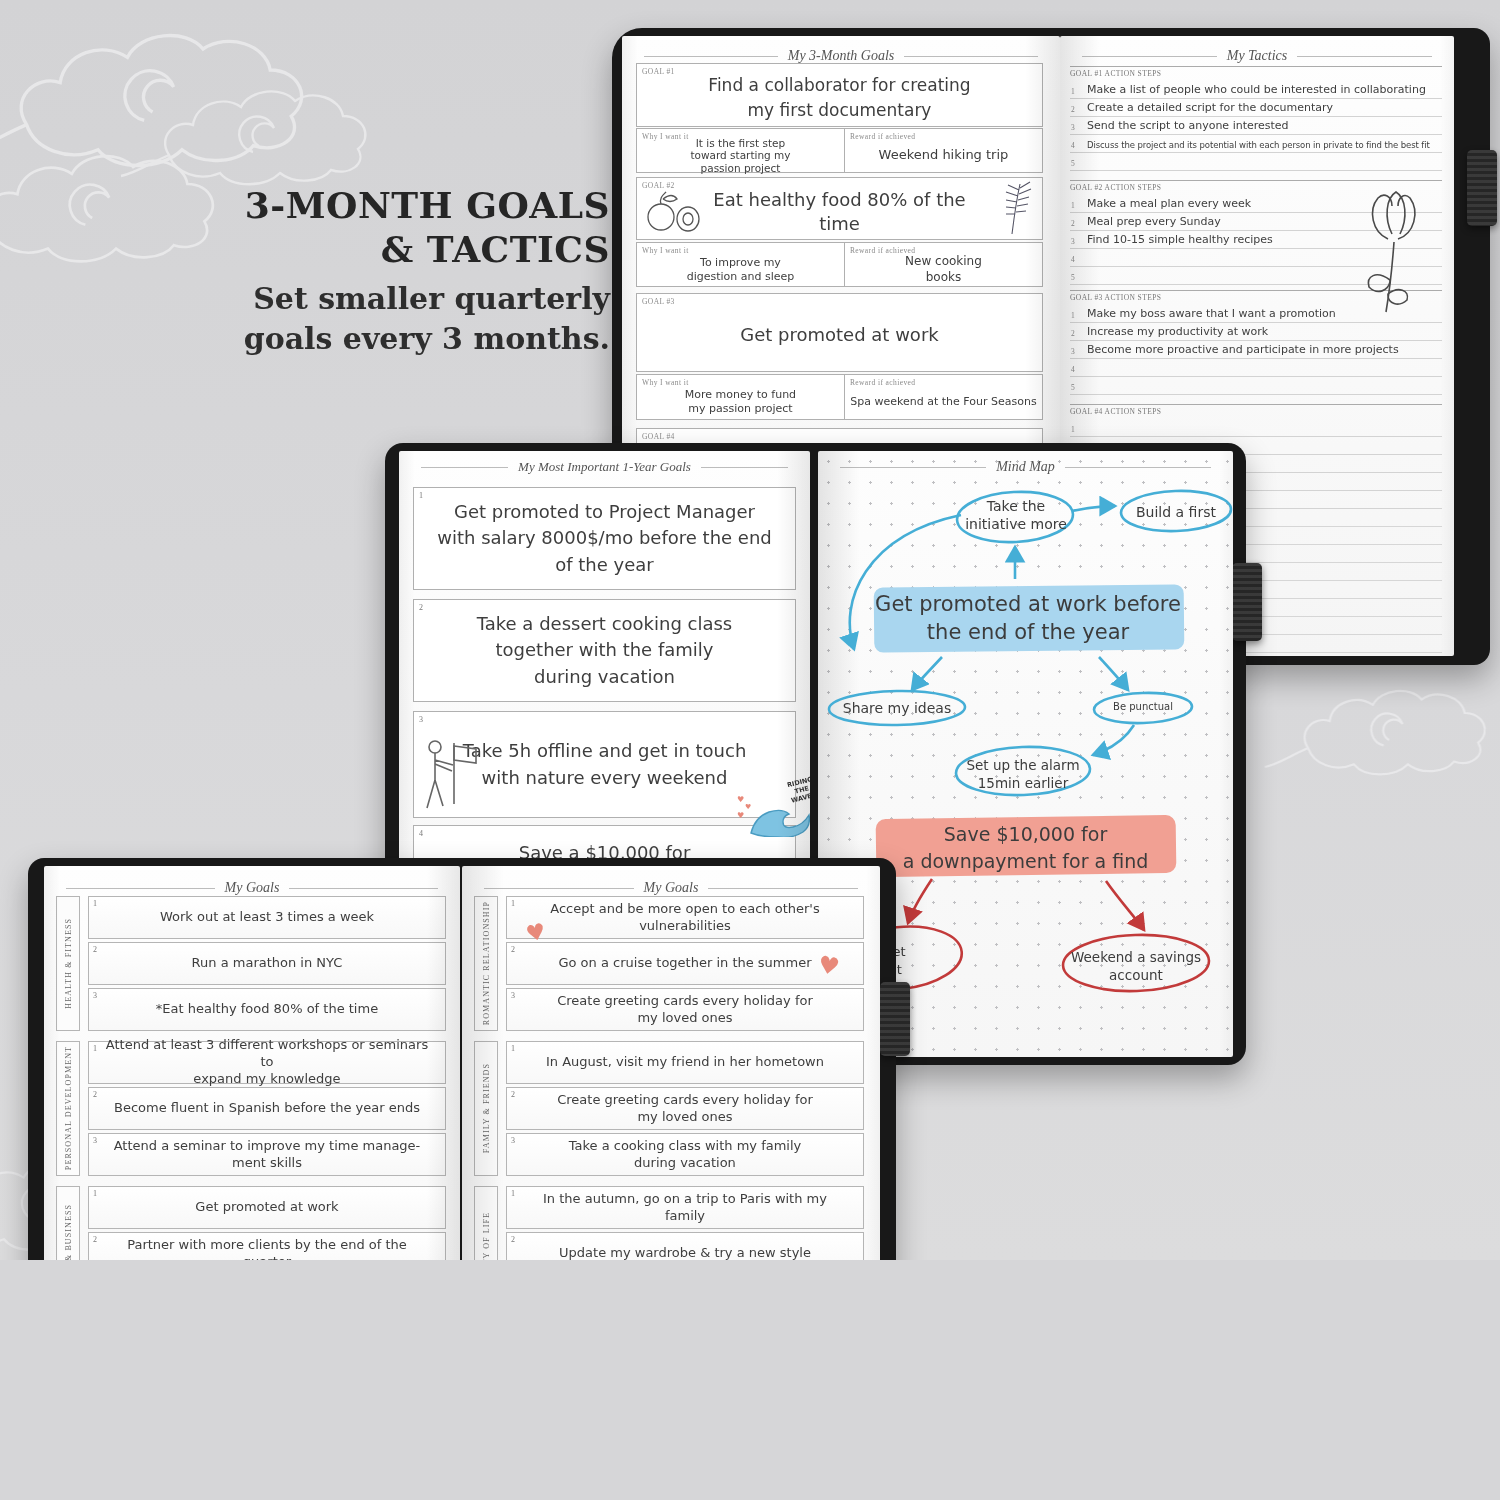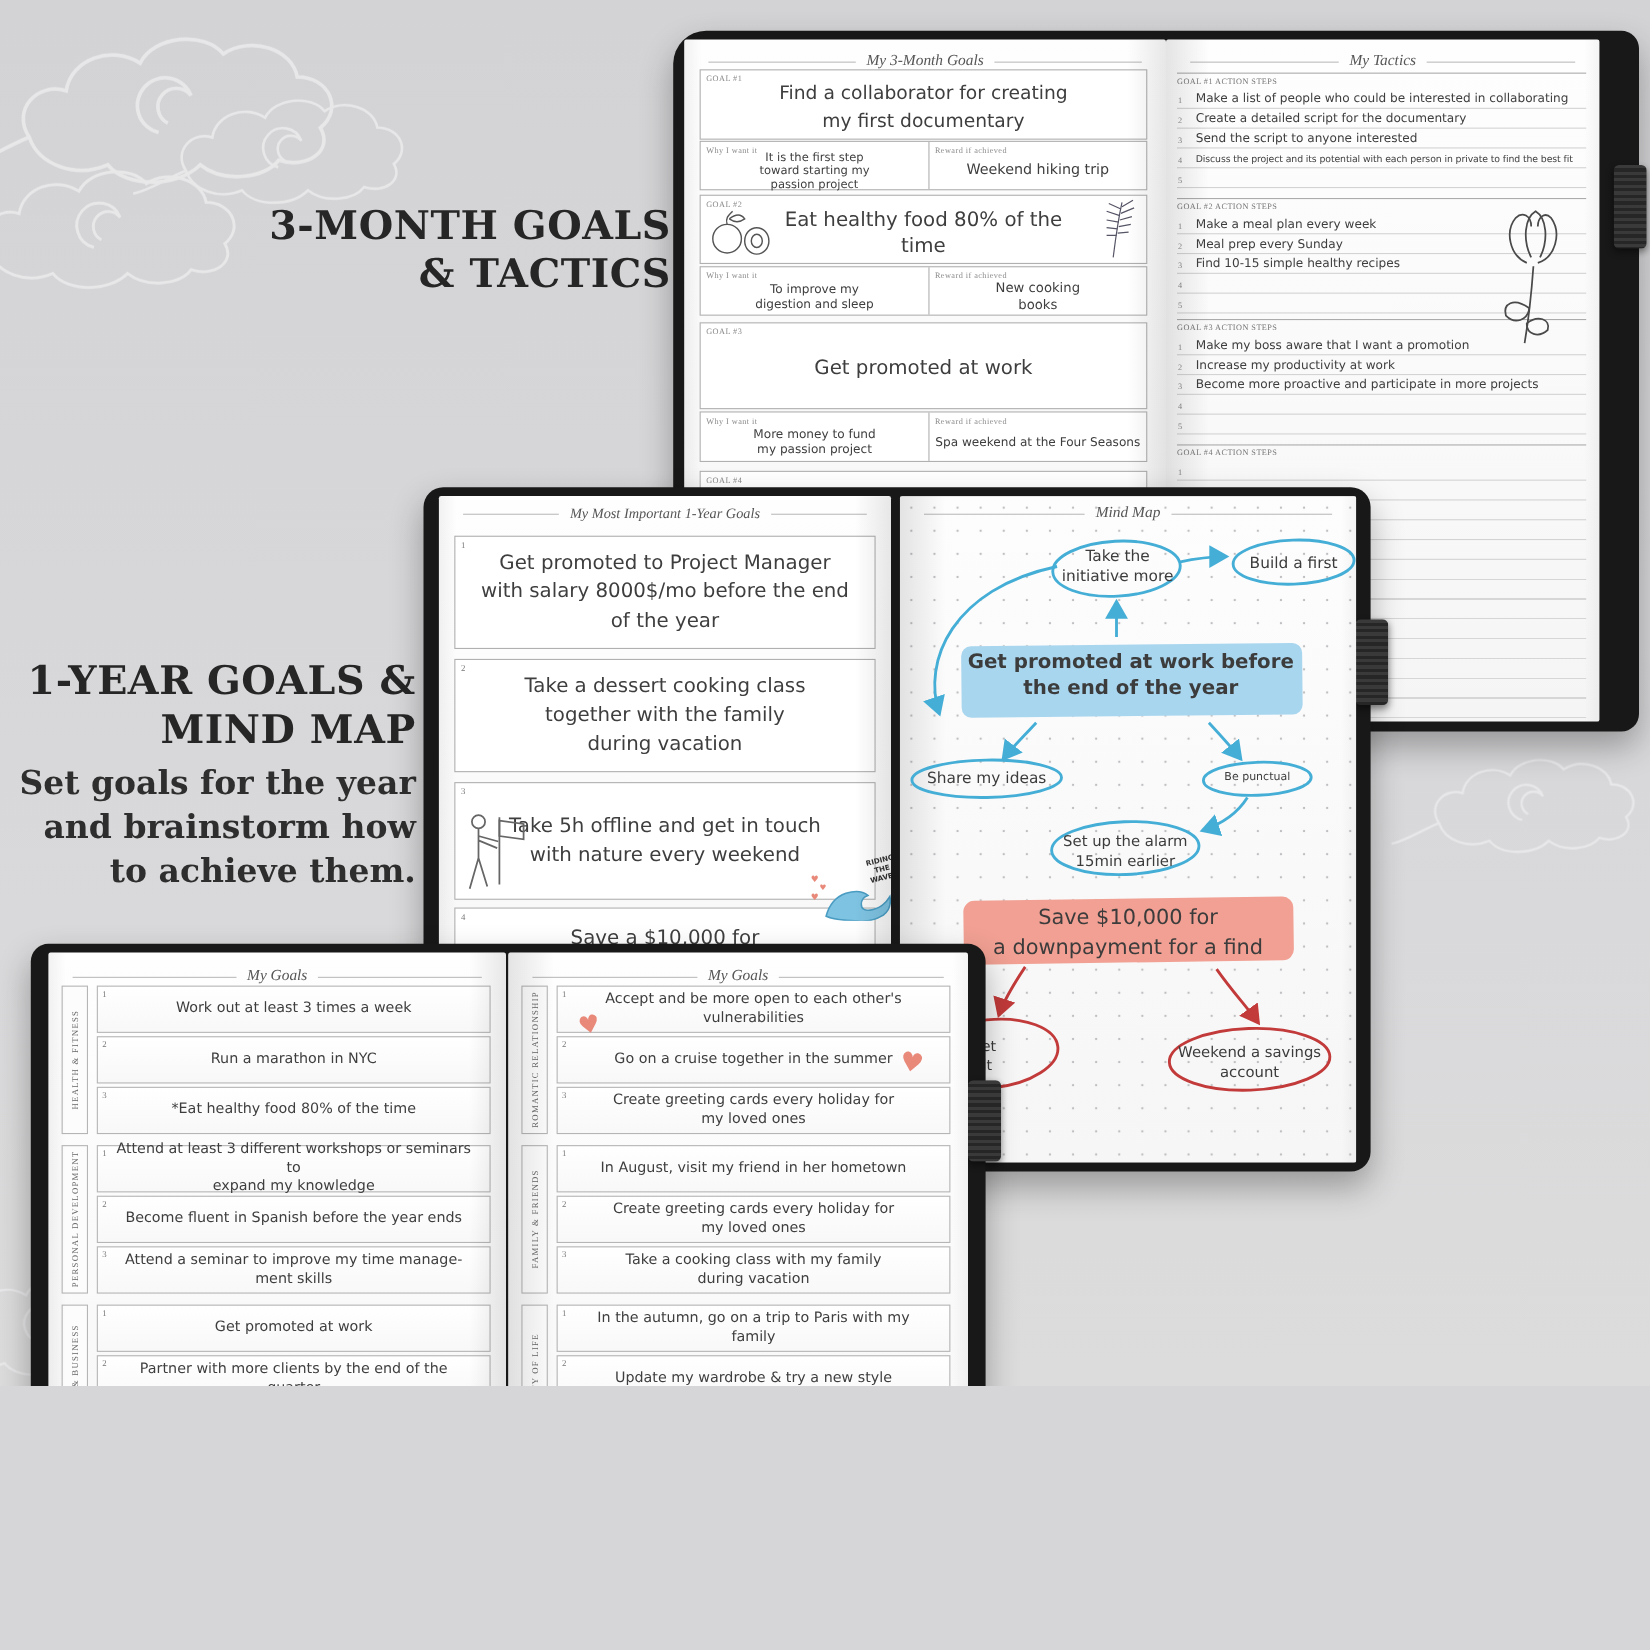--- a/index.html
+++ b/index.html
@@ -102,27 +102,22 @@
       <use href="#cloud" transform="translate(1088,1258) scale(2.0)"></use>
       <use href="#cloud" transform="translate(1286,1346) scale(1.6)"></use>
       <use href="#cloud" transform="translate(-52,1158) scale(1.4)"></use>
       <use href="#cloud" transform="translate(168,1406) scale(1.3)"></use>
     </g>
   </svg>
 
   <div class="cap" style="right:890px;top:183px;text-align:right;">
     <div class="cap-title">3-MONTH GOALS
 &amp; TACTICS</div>
-  </div>
-  <div class="cap" style="right:1122px;top:597px;text-align:right;">
-    <div class="cap-title">1-YEAR GOALS &amp;
-MIND MAP</div>
-    <div class="cap-sub">Set goals for the year
-and brainstorm how
-to achieve them.</div>
+    <div class="cap-sub">Set smaller quarterly
+goals every 3 months.</div>
   </div>
 
   <div class="spread" style="left:612px;top:28px;width:878px;height:637px;z-index:10;">
     <div class="cover" style="border-radius:30px 16px 16px 16px;"></div>
     <div class="loop" style="right:-7px;top:122px;height:76px;"></div>
 
     <div class="page pl" style="left:10px;top:8px;width:438px;height:620px;">
       <div class="pg-title" style="top:12px;">
           <span>My 3-Month Goals</span>
         </div>
@@ -393,21 +388,21 @@
           <ellipse cx="82" cy="507" rx="62" ry="31" transform="rotate(-6 82 507)"></ellipse>
           <ellipse cx="318" cy="512" rx="73" ry="28" transform="rotate(-2 318 512)"></ellipse>
           <path d="M114 428 C102 446 94 460 90 472" marker-end="url(#mr)"></path>
           <path d="M288 430 C302 450 316 465 326 479" marker-end="url(#mr)"></path>
         </g>
       </svg>
 
       <div class="mm" style="left:139px;top:47px;width:118px;font-size:14px;line-height:1.25;">Take the
 initiative more</div>
       <div class="mm" style="left:302px;top:53px;width:112px;font-size:14px;">Build a first</div>
-      <div class="mm" style="left:40px;top:139px;width:340px;font-size:18px;line-height:1.35;font-weight:bold;">Get promoted at work before
+      <div class="mm" style="left:40px;top:139px;width:340px;font-size:21px;line-height:1.35;">Get promoted at work before
 the end of the year</div>
       <div class="mm" style="left:12px;top:249px;width:134px;font-size:14px;">Share my ideas</div>
       <div class="mm" style="left:272px;top:250px;width:106px;font-size:10px;">Be punctual</div>
       <div class="mm" style="left:139px;top:306px;width:132px;font-size:13.5px;line-height:1.3;">Set up the alarm
 15min earlier</div>
       <div class="mm" style="left:45px;top:370px;width:325px;font-size:19px;line-height:1.4;">Save $10,000 for
 a downpayment for a find</div>
       <div class="mm" style="left:58px;top:492px;width:64px;font-size:13px;text-align:left;line-height:1.4;">dget
 to it</div>
       <div class="mm" style="left:248px;top:498px;width:140px;font-size:13.5px;line-height:1.3;">Weekend a savings

